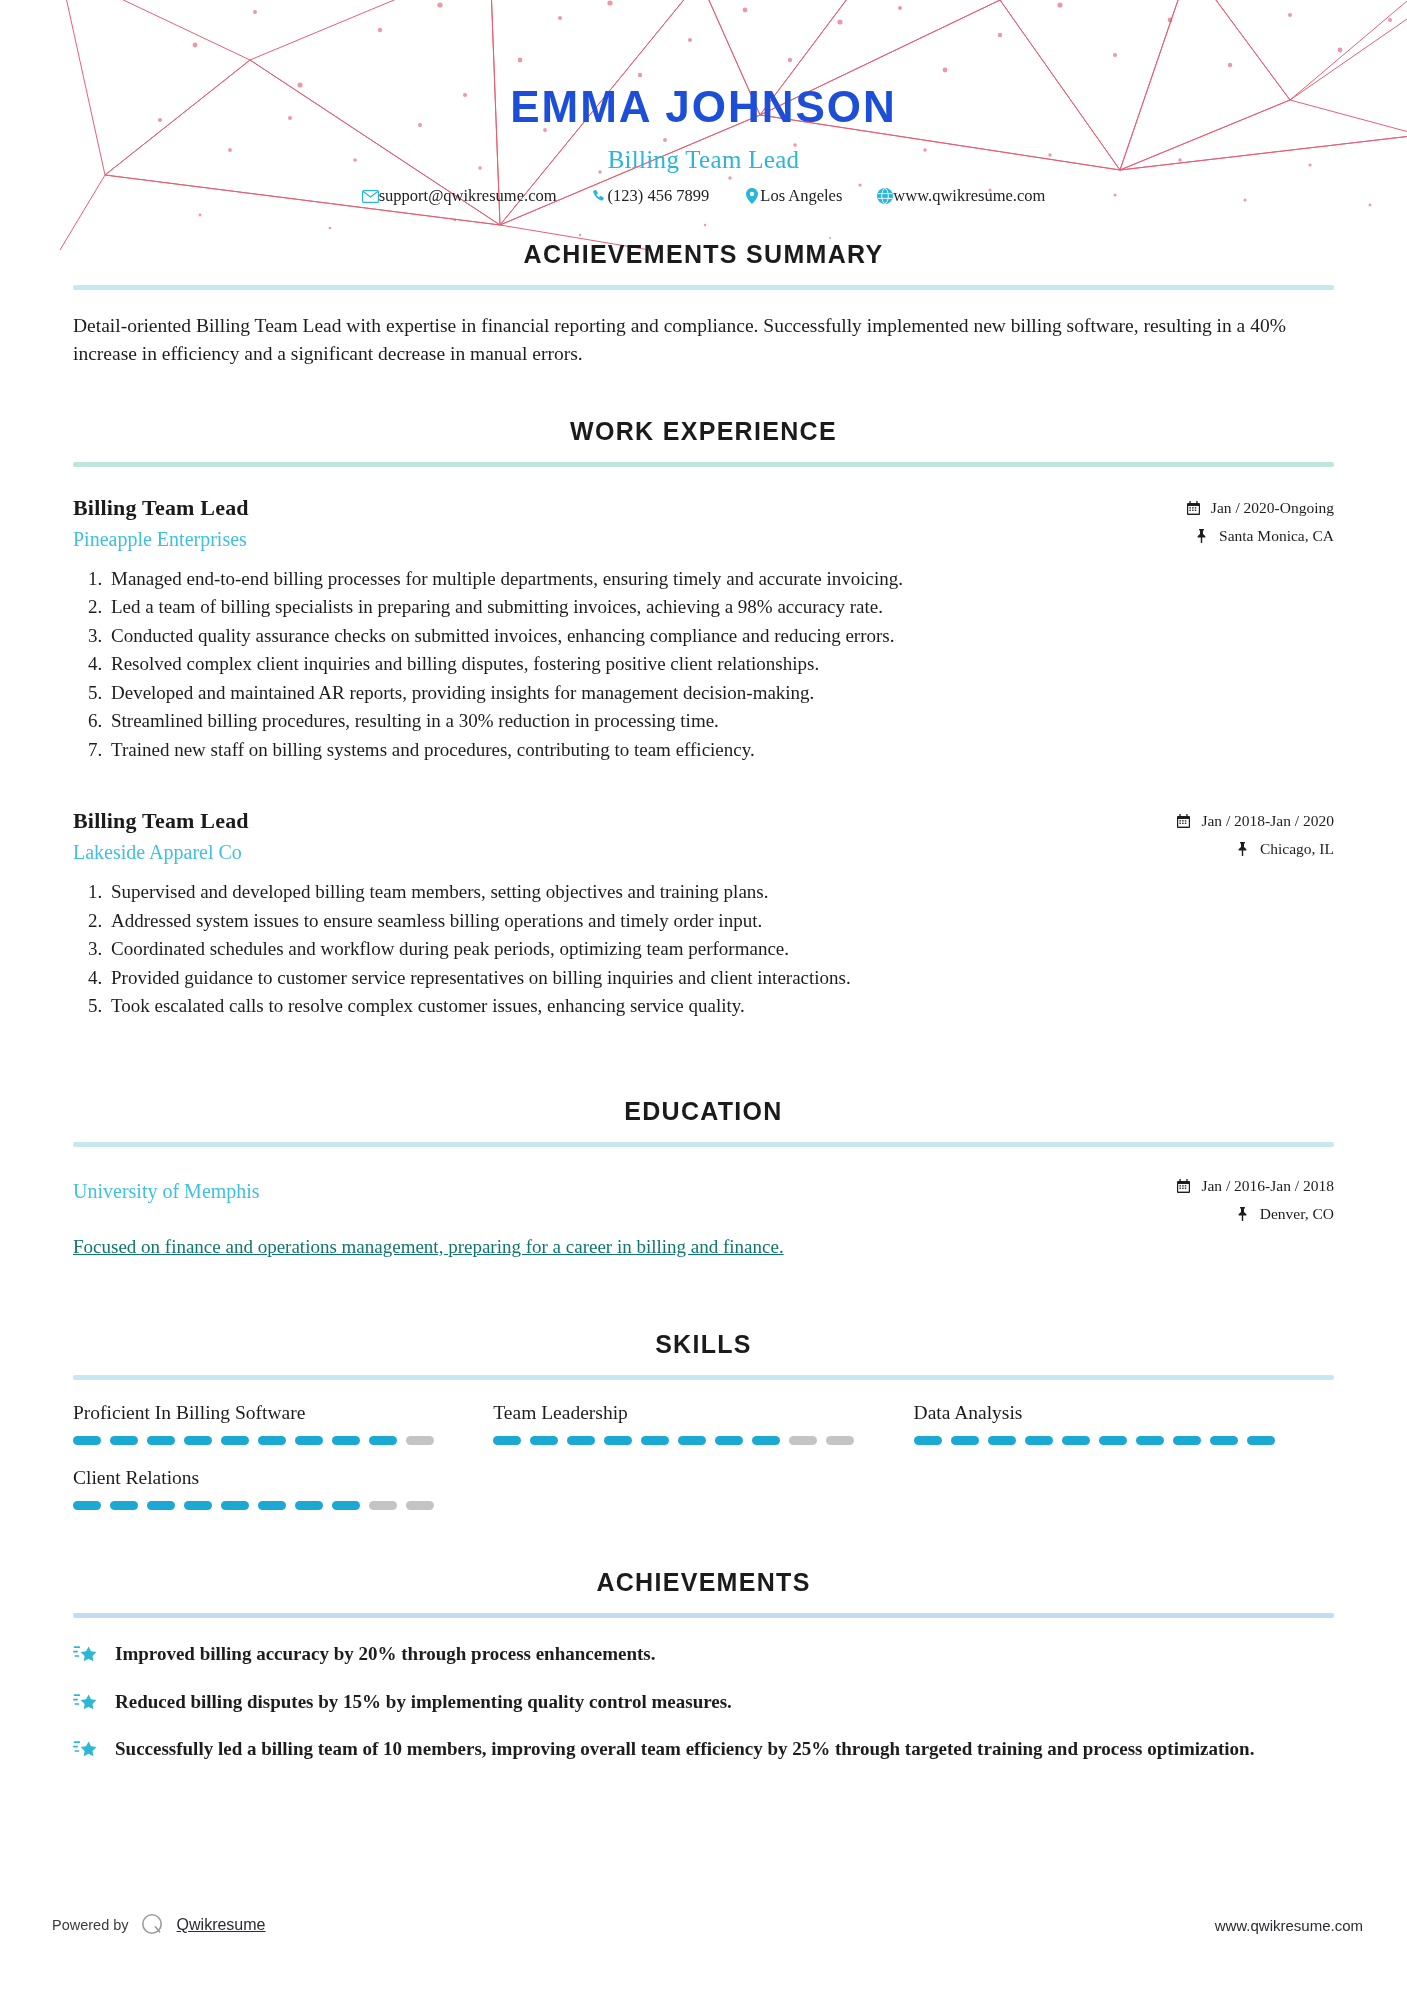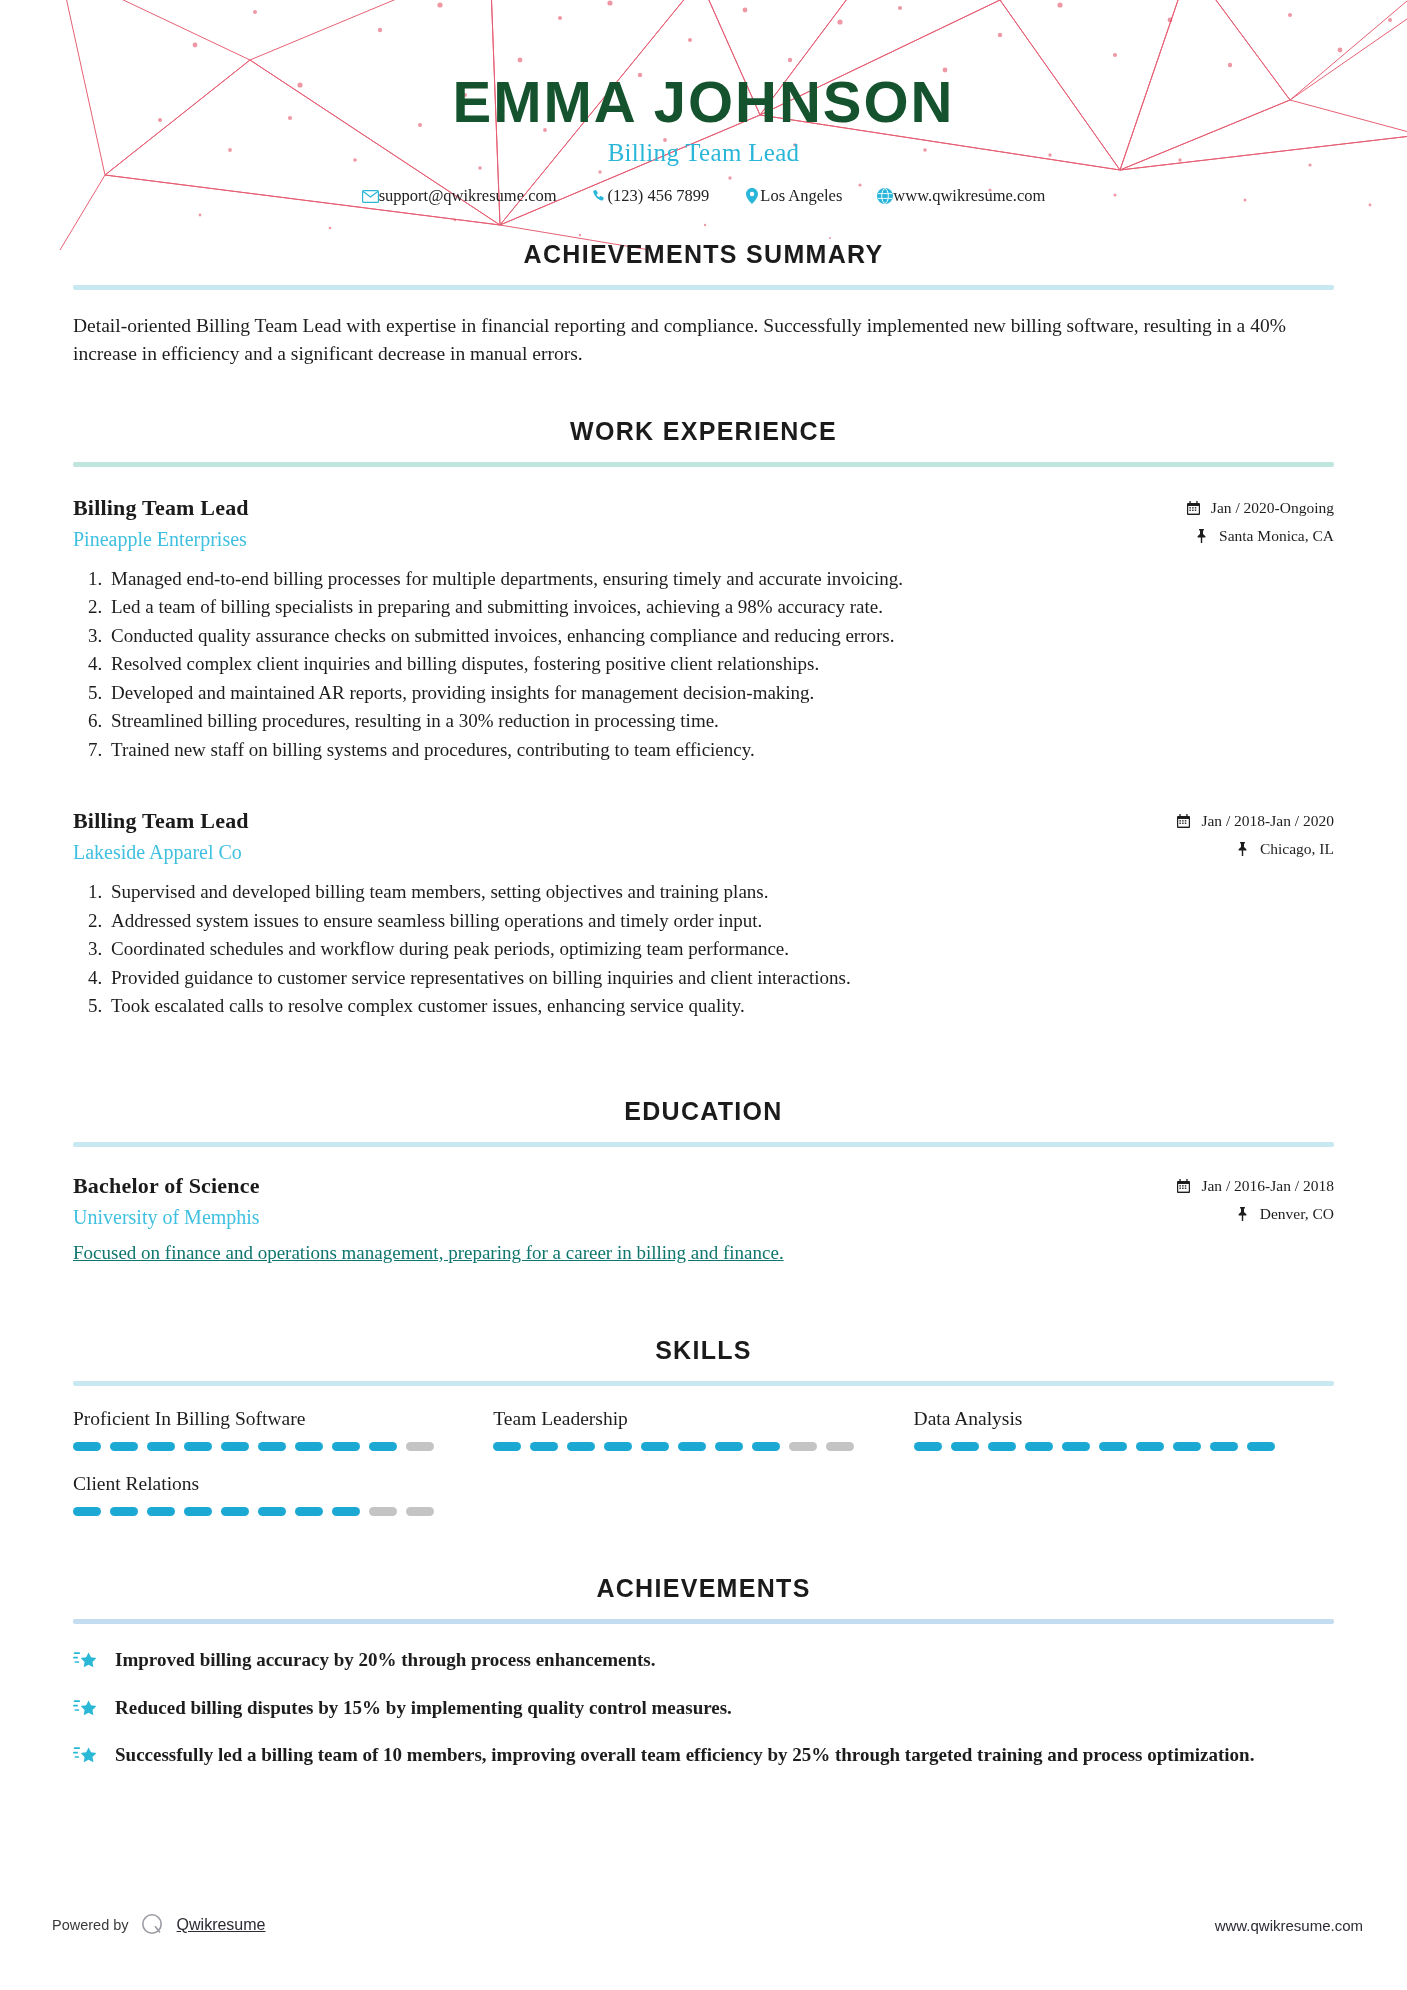--- a/index.html
+++ b/index.html
@@ -33,25 +33,25 @@
   
   .name-block {
     position: absolute;
     top: 68px; left: 0;
     width: 1407px;
     text-align: center;
   }
   .full-name {
     font-family: "Liberation Sans", sans-serif;
     font-weight: bold;
-    font-size: 58px;
+    font-size: 44px;
     letter-spacing: 2.0px;
-    color: #14532d;
+    color: #1d4ed8;
     line-height: 1.05;
-    margin: 4px;
+    margin: 16px;
   }
   .job-title {
     font-family: "Liberation Serif", serif;
     font-size: 25px;
     color: #29b6d8;
     margin-top: 6px;
     letter-spacing: 0.3px;
   }
 
   
@@ -501,21 +501,20 @@
       </div>
     </div>
 
     <div class="section" style="margin-top:76px;">
       <div class="sec-title">EDUCATION</div>
       <div class="sec-rule"></div>
 
       <div class="entry" style="margin-top:26px;">
         <div class="entry-head">
           <div class="entry-left">
-            <div class="entry-role">Bachelor of Science</div>
             <div class="entry-org">University of Memphis</div>
           </div>
           <div class="entry-right">
             <div class="meta-line">
               <span class="meta-ico">
                 <svg width="13" height="14" viewBox="0 0 13 14" fill="currentColor">
                   <rect x="0" y="2" width="13" height="12" rx="1"></rect>
                   <rect x="1.2" y="5" width="10.6" height="7.6" fill="#ffffff"></rect>
                   <rect x="2.4" y="0" width="1.3" height="3.4"></rect>
                     <rect x="9.3" y="0" width="1.3" height="3.4"></rect>

